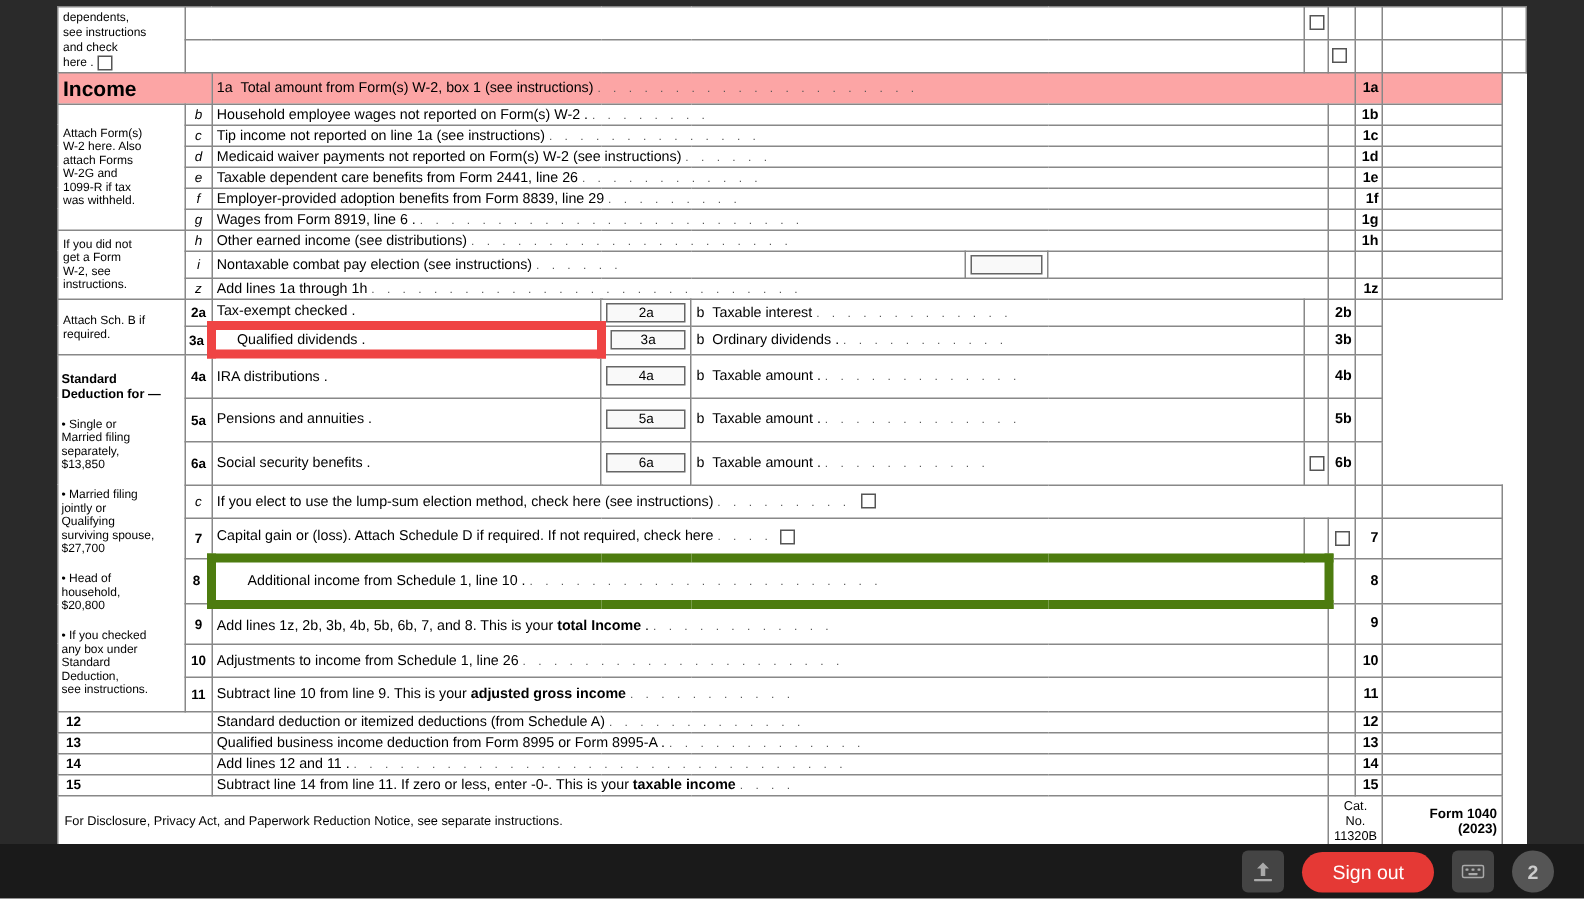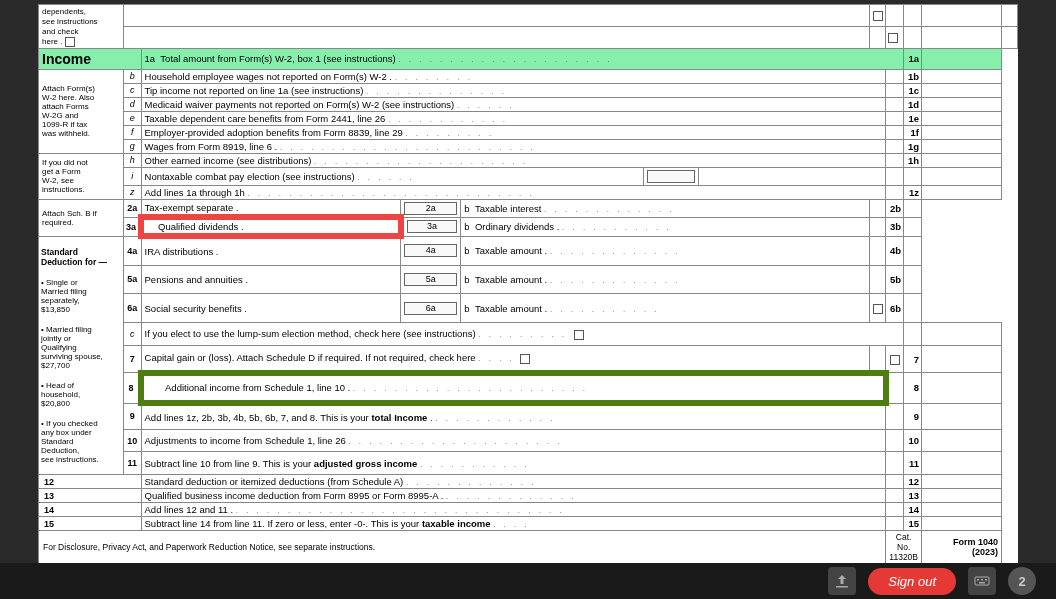--- a/index.html
+++ b/index.html
@@ -36,21 +36,20 @@
     }
     .btn-sign-out {
       background: #e53935;
       color: #fff;
       border: none;
       border-radius: 20px;
       padding: 6px 20px;
       font-size: 13px;
       cursor: pointer;
       font-weight: 500;
-      font-style: italic;
     }
     .footer-icon {
       width: 28px;
       height: 28px;
       background: #444;
       border-radius: 4px;
       display: flex;
       align-items: center;
       justify-content: center;
       color: #ccc;
@@ -122,21 +121,21 @@
     </tr>
     <tr>
       <td colspan="7" style="border:1px solid #888; height:12px;"></td>
       <td style="border:1px solid #888;"></td>
       <td style="border:1px solid #888;"><span class="small-box"></span></td>
       <td style="border:1px solid #888;"></td>
       <td class="lnum" style="border:1px solid #888;"></td>
       <td style="border:1px solid #888;"></td>
     </tr>
 
-    <tr style="background:#86efac;margin-top:30px;">
+    <tr style="background:#fca5a5;margin-top:30px;">
       <td style="border:1px solid #888; padding:2px 3px;" colspan="2">
         <span class="large-text">Income</span>
       </td>
       <td colspan="8" style="border:1px solid #888; font-size:9.5px; padding:1px 3px;">
         <span>1a &nbsp;Total amount from Form(s) W-2, box 1 (see instructions)</span>
         <span class="dotted"> . . . . . . . . . . . . . . . . . . . . .</span>
       </td>
       <td class="lnum" style="border:1px solid #888; text-align:right; padding-right:2px;">1a</td>
       <td style="border:1px solid #888; width:80px;"></td>
     </tr>
@@ -244,21 +243,21 @@
       <td style="border:1px solid #888;"></td>
       <td class="lnum" style="border:1px solid #888;">1z</td>
       <td style="border:1px solid #888;"></td>
     </tr>
 
     <tr>
       <td style="border:1px solid #888; font-size:8px; padding:1px 3px;" rowspan="2">Attach Sch. B
 if required.</td>
       <td style="border:1px solid #888; font-size:9px; text-align:center; font-weight:bold;">2a</td>
       <td colspan="2" style="border:1px solid #888; font-size:9.5px; padding:1px 3px;">
-        <span>Tax-exempt separate .</span>
+        <span>Tax-exempt checked .</span>
       </td>
       <td style="border:1px solid #888; width:60px;">
         <div style="border:1px solid #666; height:13px; background:#f9f9f9; margin:1px; font-size:9px; text-align:center;">2a</div>
       </td>
       <td colspan="3" style="border:1px solid #888; font-size:9.5px; padding:1px 3px;">
         <span>b &nbsp;Taxable interest</span>
         <span class="dotted"> . . . . . . . . . . . . .</span>
       </td>
       <td style="border:1px solid #888;"></td>
       <td class="lnum" style="border:1px solid #888;">2b</td>

